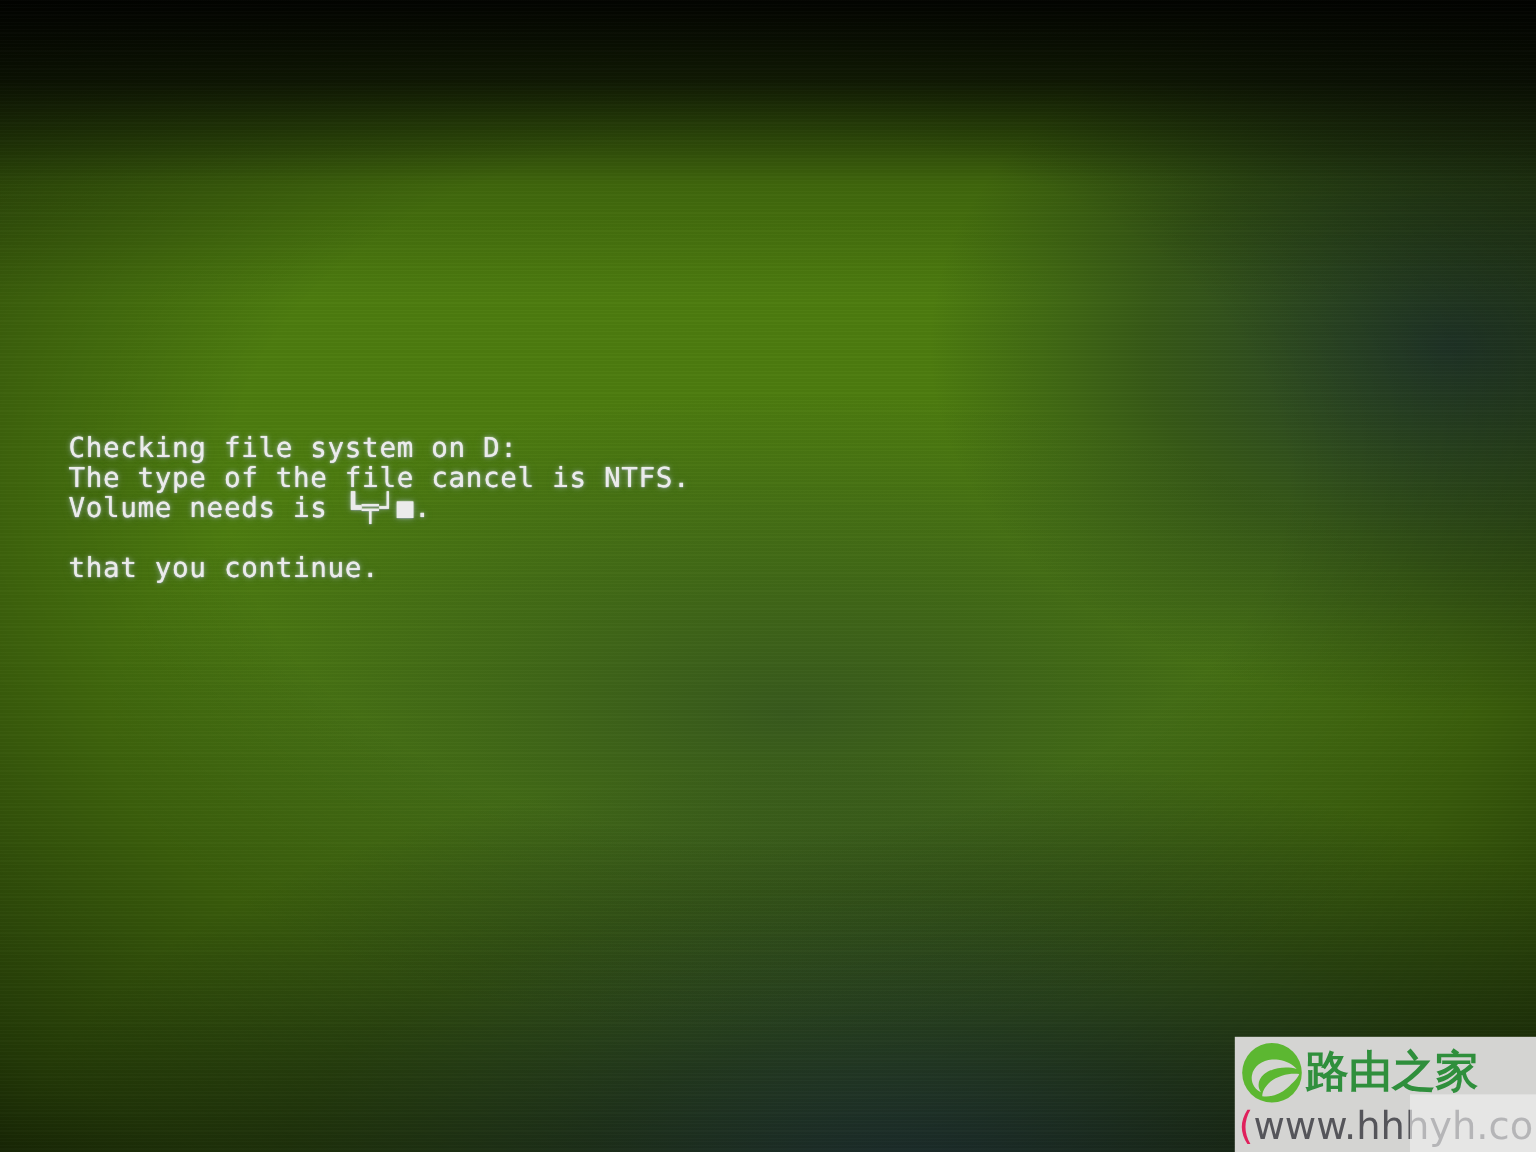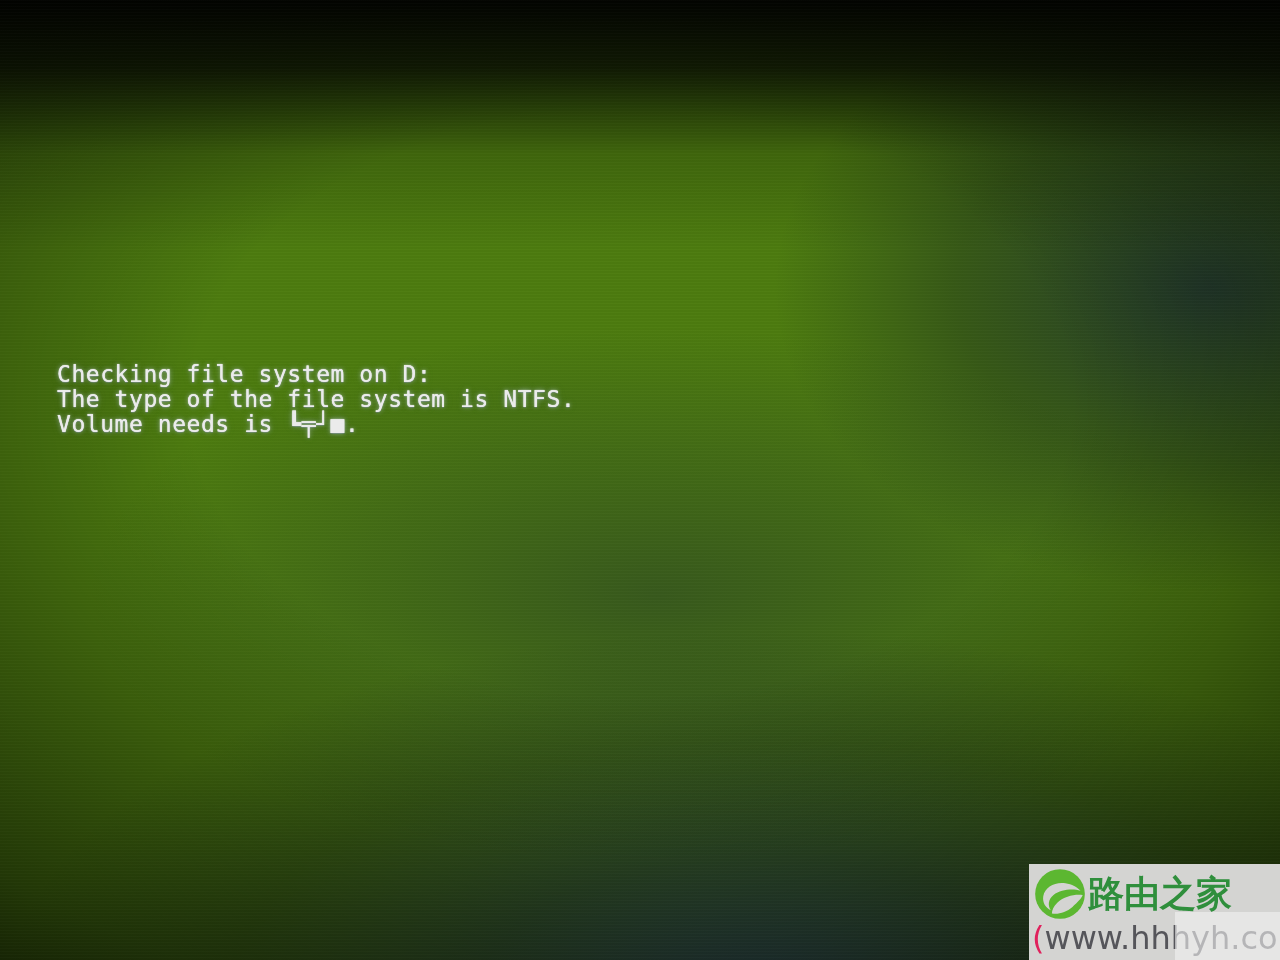--- a/index.html
+++ b/index.html
@@ -162,23 +162,24 @@
 
   <div class="glow glow-bottom"></div>
   <div class="glow glow-right"></div>
   <div class="glow glow-mid"></div>
   <div class="glow vignette"></div>
   <div class="glow topcap"></div>
   <div class="glow scanlines"></div>
 
   <div id="console">
     <div class="line">Checking file system on D:</div>
-    <div class="line">The type of the file system is NTFS.</div>
+    <div class="line">The type of the file cancel is NTFS.</div>
     <div class="line">Volume needs is ┗╤┘■.</div>
     <div class="line blank"></div>
+    <div class="line">that you continue.</div>
   </div>
 
   <div id="watermark">
     <div id="wm-brand">
       <svg id="wm-logo" viewBox="0 0 100 100">
         <circle cx="50" cy="50" r="46" fill="#5cb731"></circle>
         <path d="M88 44 C74 40 52 41 38 52 C28 60 27 72 33 80 C24 76 17 66 19 54 C22 37 41 27 60 30 C72 32 82 37 88 44 Z" fill="#d4d4d2"></path>
         <path d="M92 52 C78 50 58 54 45 66 C38 73 35 80 35 86 C47 88 62 84 73 74 C83 65 90 58 92 52 Z" fill="#d4d4d2"></path>
       </svg>
       <span id="wm-cn">路由之家</span>

